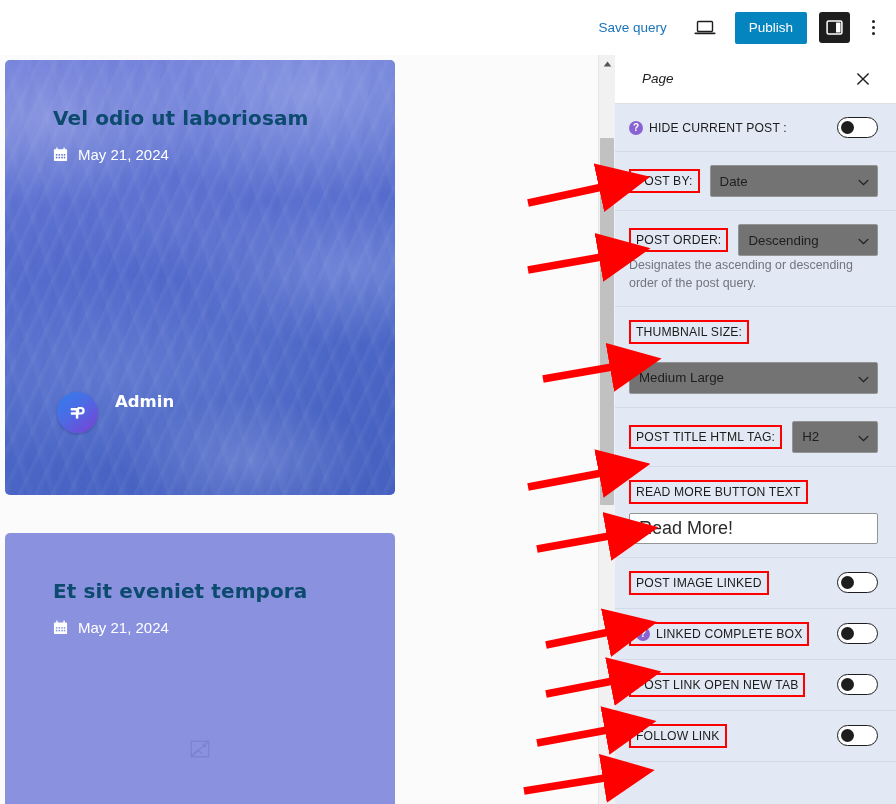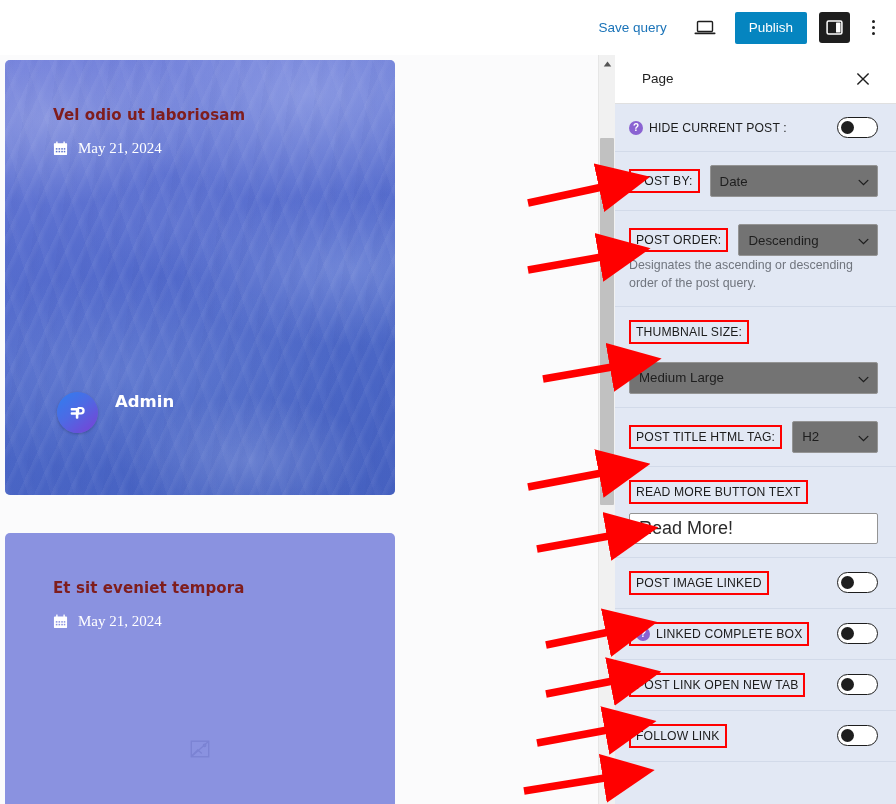--- a/index.html
+++ b/index.html
@@ -99,32 +99,32 @@
   }
   .ocean-veil {
     position: absolute; inset: 0;
     background: linear-gradient(180deg, rgba(118,128,225,.30), rgba(105,118,220,.22) 45%, rgba(95,112,215,.30));
   }
 
   .flat-card { position: absolute; inset: 0; background: #8a92e0; }
 
   .card-body { position: absolute; left: 0; top: 0; right: 0; padding: 46px 0 0 48px; }
   .card-title {
-    color: #7f1d1d;
-    font-size: 15px;
+    color: #0c4a6e;
+    font-size: 20px;
     font-weight: bold;
     letter-spacing: .1px;
     margin: 0 0 16px 0;
     font-family: "DejaVu Sans", sans-serif;
   }
   .card-date {
     color: #ffffff;
     font-size: 15px;
     display: flex; align-items: center; gap: 10px;
-    font-family: Liberation Serif, serif;
+    font-family: Liberation Sans, sans-serif;
   }
   .cal-ico { display: block; }
 
   .author-row {
     position: absolute; left: 52px; bottom: 62px;
     display: flex; align-items: flex-start; gap: 17px;
   }
   .avatar {
     width: 41px; height: 41px; border-radius: 50%;
     background: linear-gradient(140deg, #2f7ef0 0%, #4d6ae4 45%, #7b3fd4 100%);
@@ -172,20 +172,21 @@
     border-bottom: 1px solid #e0e0e0;
     position: relative;
   }
   .tab {
     display: flex; align-items: center;
     padding: 0 13px;
     font-size: 13.5px; color: #1e1e1e;
     cursor: pointer;
     border-bottom: 2.5px solid transparent;
     margin-bottom: -1px;
+    font-style: italic;
   }
   .tab.active { border-bottom-color: #0585c0; font-weight: normal; }
   .tab-close {
     margin-left: auto;
     width: 34px;
     display: flex; align-items: center; justify-content: center;
     cursor: pointer;
   }
 
   .panel-body { padding: 0; }

